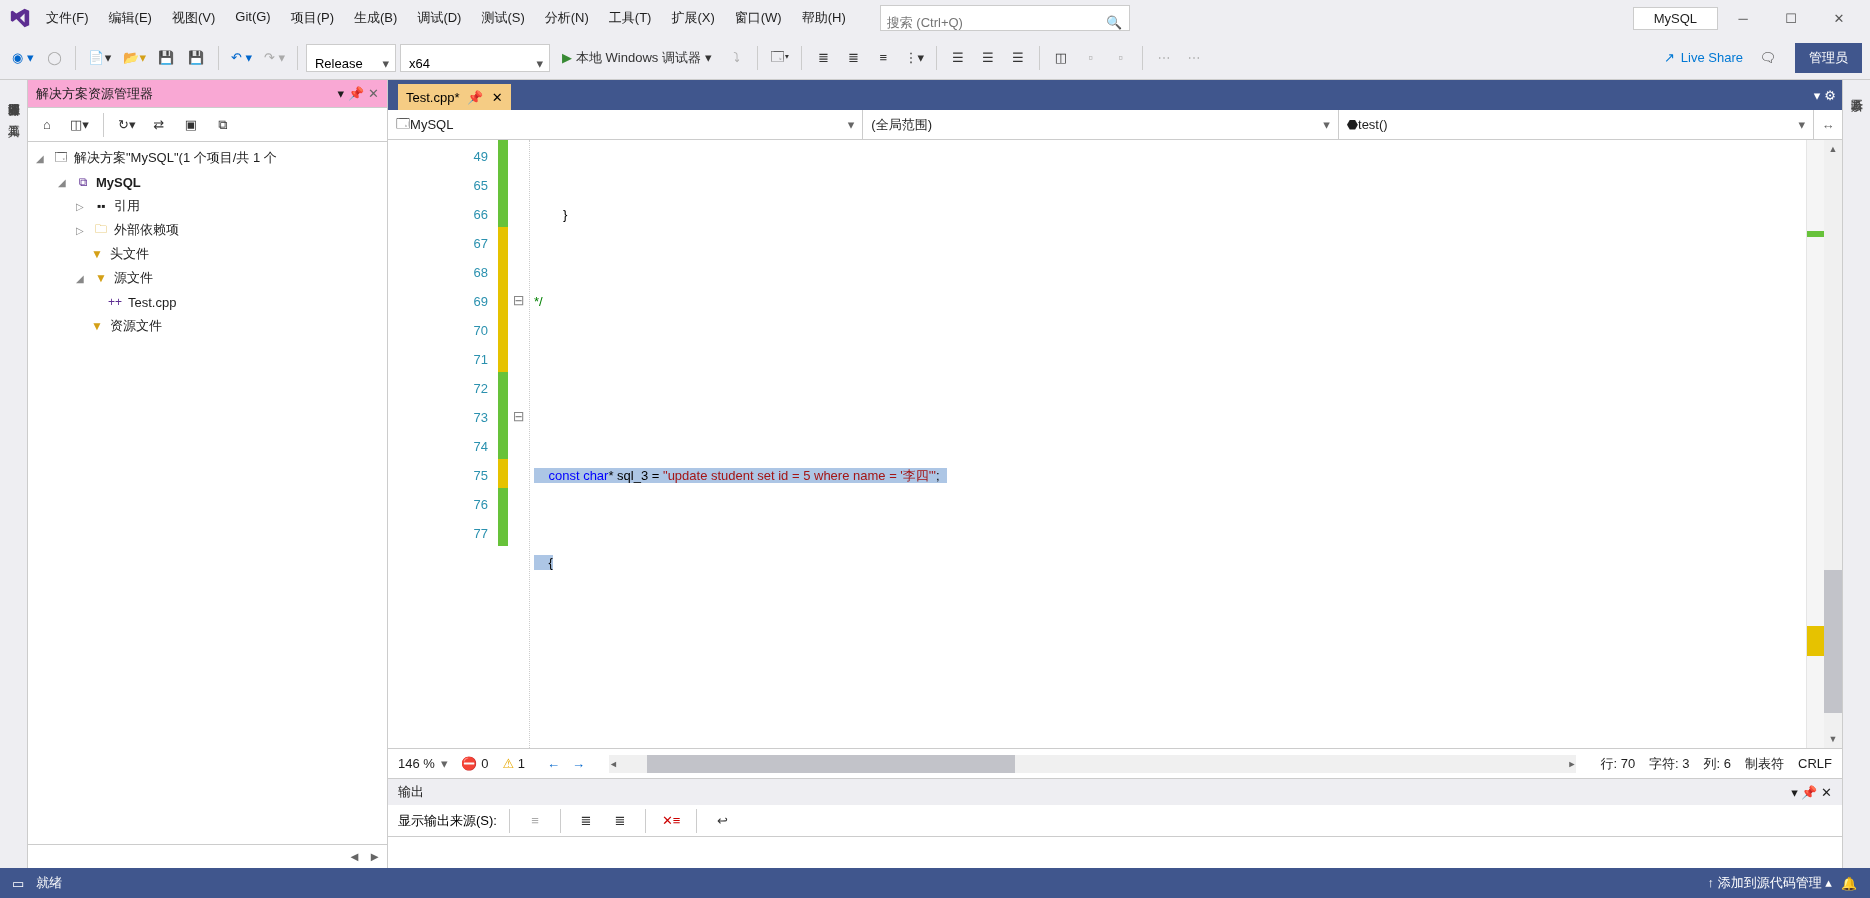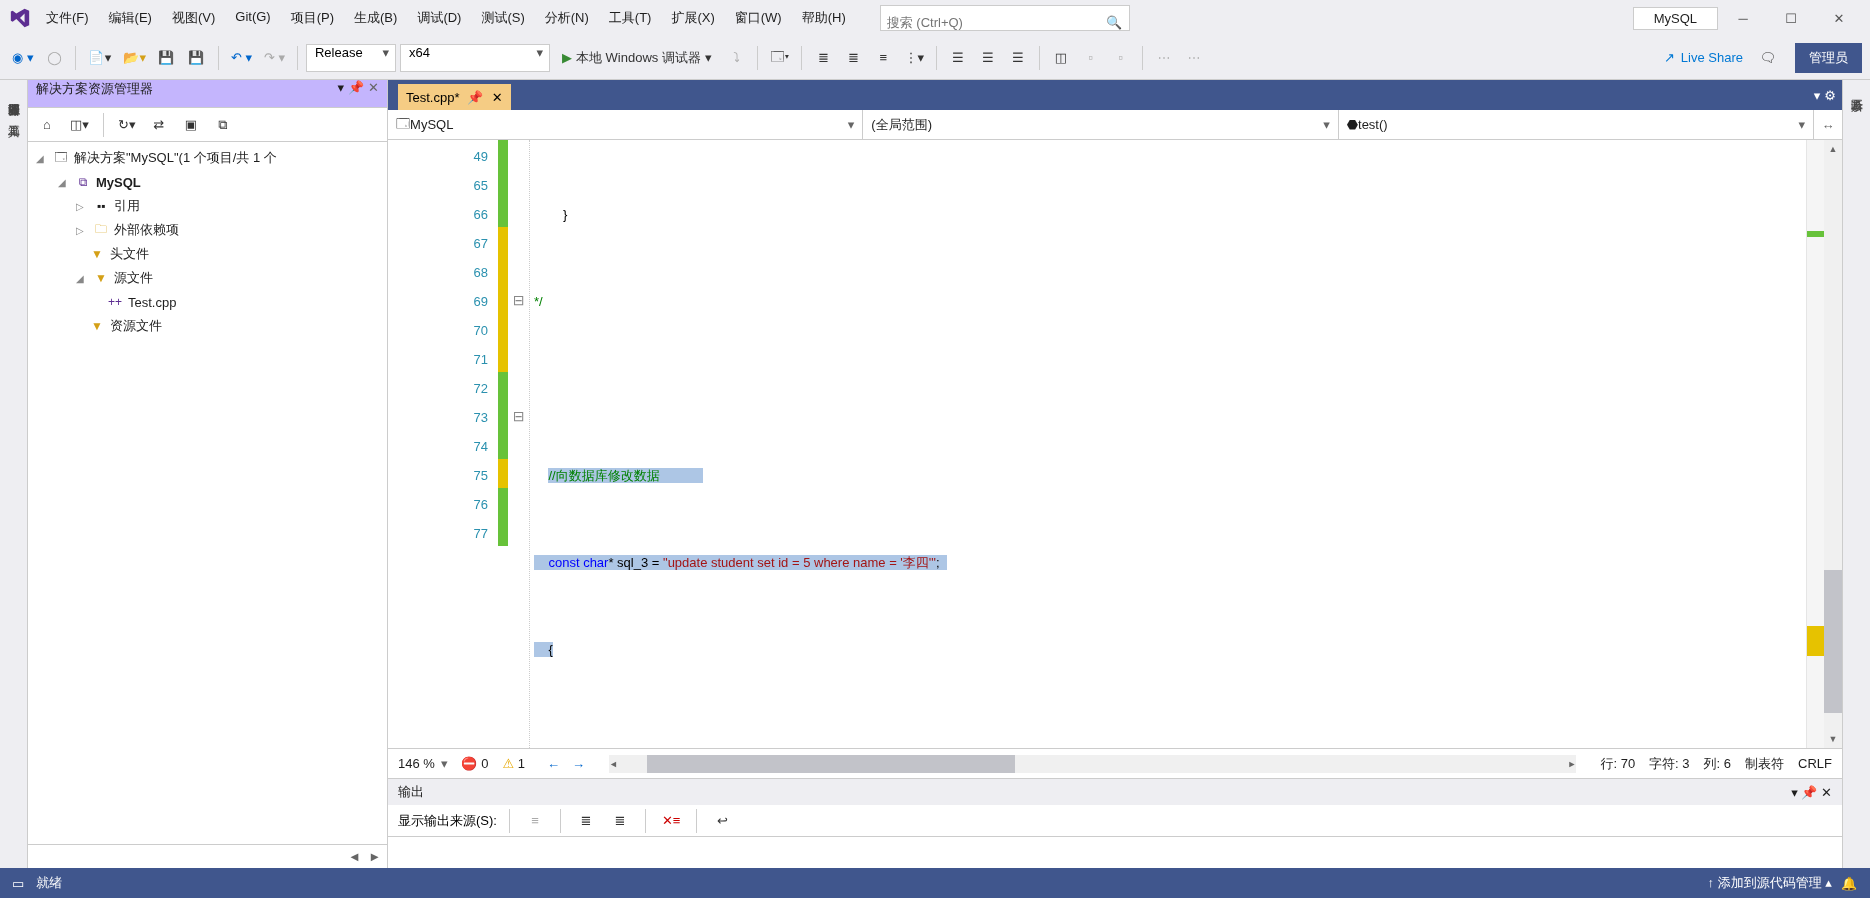--- a/index.html
+++ b/index.html
@@ -9,32 +9,32 @@
 .vs-logo svg{width:22px;height:22px}
 .menu-item{padding:4px 10px;color:#1e1e1e;cursor:pointer}
 .search-box{margin-left:20px;width:250px;height:26px;background:#fff;border:1px solid #ccc;display:flex;align-items:flex-end;padding:0 6px}
 .search-box input{border:none;outline:none;flex:1;font-size:13px;color:#999}
 .search-icon{color:#555;margin-left:4px}
 .titlebar-right{margin-left:auto;display:flex;align-items:center;gap:2px}
 .sln-name{background:#fff;border:1px solid #ccc;padding:3px 20px;color:#1e1e1e}
 .win-btn{width:46px;height:30px;display:flex;align-items:center;justify-content:center;color:#555}
 .toolbar{height:44px;background:#eeeef2;border-bottom:1px solid #ccc;display:flex;align-items:center;padding:0 8px;gap:4px}
 .tb-btn{min-width:26px;height:28px;display:flex;align-items:center;justify-content:center;padding:0 4px;color:#333}
-.tb-dd{height:28px;background:#fff;border:1px solid #ccc;padding:0 24px 0 8px;display:flex;align-items:flex-start;position:relative;min-width:90px}
+.tb-dd{height:28px;background:#fff;border:1px solid #ccc;padding:0 24px 0 8px;display:flex;align-items:flex-end;position:relative;min-width:90px}
 .tb-dd::after{content:"▾";position:absolute;right:6px;color:#555}
 .sep{width:1px;height:24px;background:#ccc;margin:0 4px}
 .debug-btn{display:flex;align-items:center;gap:4px;padding:0 8px;height:28px}
 .play{color:#388a34}
 .live-share{margin-left:auto;display:flex;align-items:center;gap:6px;color:#0078d4;padding:0 8px}
 .admin-badge{background:#40568d;color:#fff;padding:6px 14px;margin-left:10px}
 .main{display:flex;height:calc(898px - 36px - 44px - 30px)}
 .left-rail{width:28px;background:#eeeef2;display:flex;flex-direction:column;align-items:center;padding-top:4px;gap:2px;border-right:1px solid #ccc}
 .rail-tab{writing-mode:vertical-rl;padding:10px 4px;color:#444;font-size:12px}
 .explorer{width:360px;background:#fff;display:flex;flex-direction:column;border-right:1px solid #ccc}
-.panel-hdr{height:28px;background:#c4b5fd;color:#1e1e1e;display:flex;padding:0 8px;border-bottom:1px solid #ccc}
+.panel-hdr{height:28px;background:#f9a8d4;color:#1e1e1e;display:flex;align-items:center;padding:0 8px;border-bottom:1px solid #ccc}
 .panel-hdr .title{flex:1}
 .panel-hdr .pin{color:#666;margin-left:4px;cursor:pointer}
 .exp-tb{height:34px;border-bottom:1px solid #ccc;display:flex;align-items:center;padding:0 6px;gap:6px}
 .exp-search{height:30px;border-bottom:1px solid #ccc;display:flex;align-items:center;padding:0 6px}
 .exp-search input{border:none;outline:none;flex:1;color:#999;font-size:13px}
 .tree{flex:1;overflow:auto;padding:4px 0;font-size:14px}
 .tree-row{display:flex;align-items:center;height:24px;padding-left:8px;gap:4px;color:#1e1e1e}
 .tree-ind{display:inline-block}
 .expander{width:12px;color:#888;font-size:10px}
 .tree-icon{width:18px;height:18px;display:flex;align-items:center;justify-content:center;font-size:12px}
@@ -314,21 +314,20 @@
           <div>⊟</div>
           <div></div>
           <div></div>
           <div></div>
           <div></div>
       </div>
       <div class="code">
         <div>        <span>}</span></div>
         <div><span class="c-cmt">*/</span></div>
         <div> </div>
-        <div>    <span class="sel"><span class="c-cmt">//向数据库修改数据</span>            </span></div>
         <div><span class="sel">    <span class="c-kw">const char</span><span>* sql_3 = </span><span class="c-str">"update student set id = 5 where name = '李四'"</span><span>;</span>  </span></div>
         <div><span class="sel">    <span>{</span></span></div>
         
         
         
         
         
         
         
       </div>

